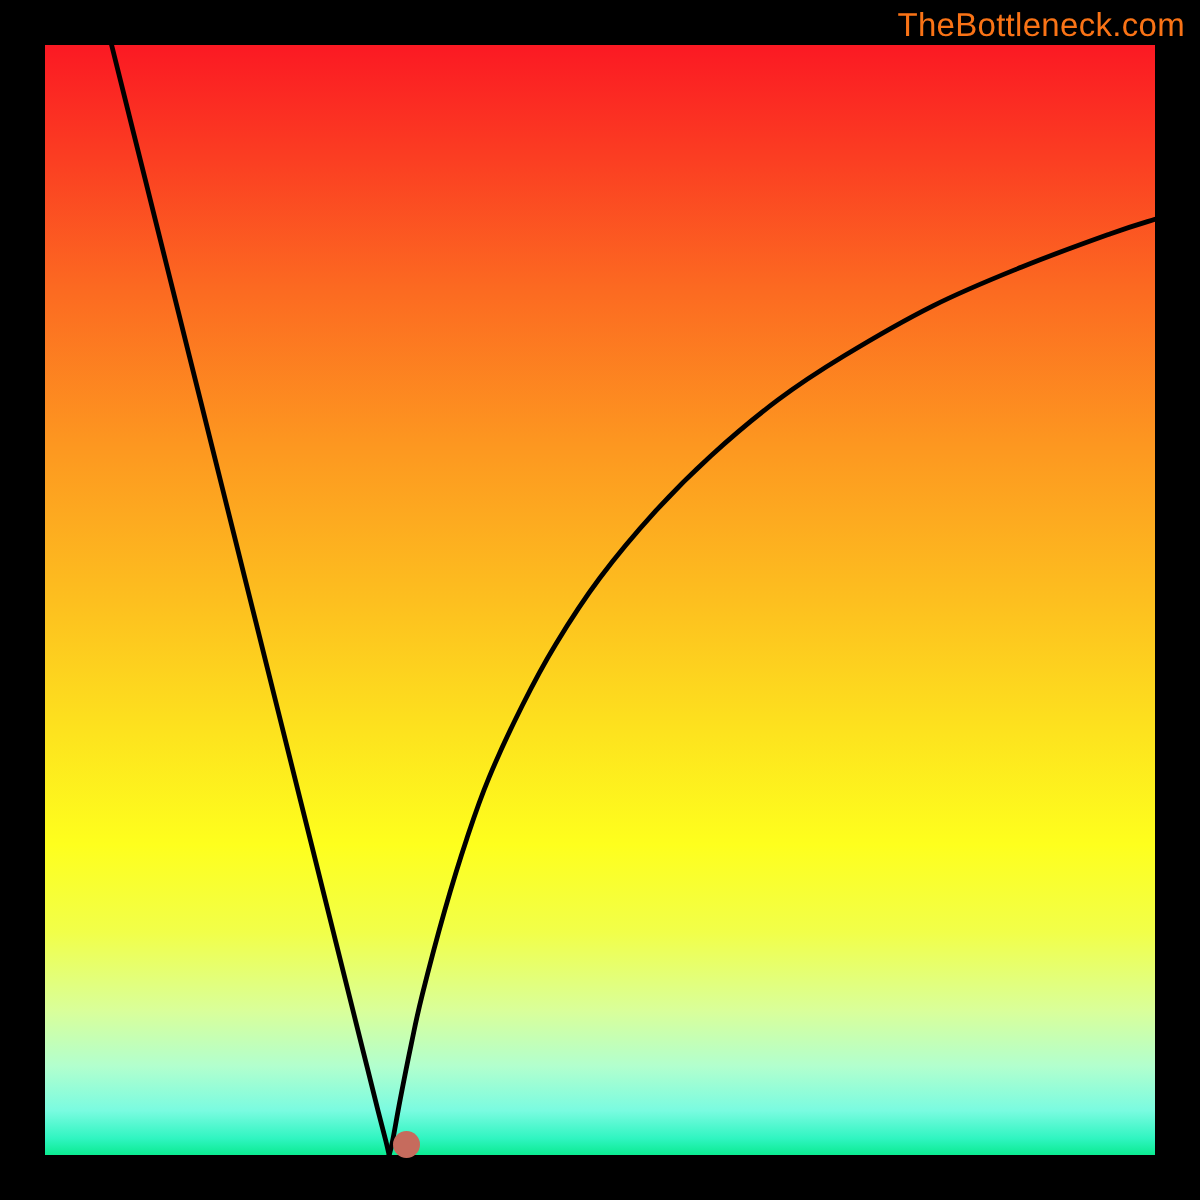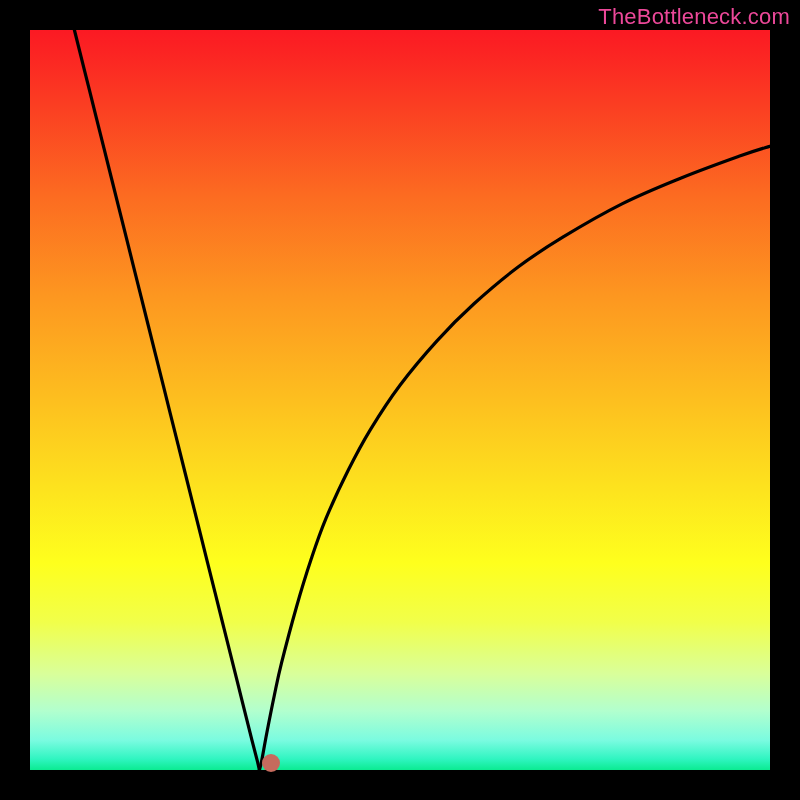--- a/index.html
+++ b/index.html
@@ -47,21 +47,21 @@
     left: 0;
     top: 0;
     width: 740px;
     height: 740px;
     overflow: visible;
   }
   .attribution {
     position: absolute;
     top: 4px;
     right: 10px;
-    color: #ec4899;
+    color: #f97316;
     font-size: 22px;
     font-weight: 500;
     letter-spacing: 0.2px;
     user-select: none;
   }
   .dot {
     position: absolute;
     width: 18px;
     height: 18px;
     border-radius: 50%;

